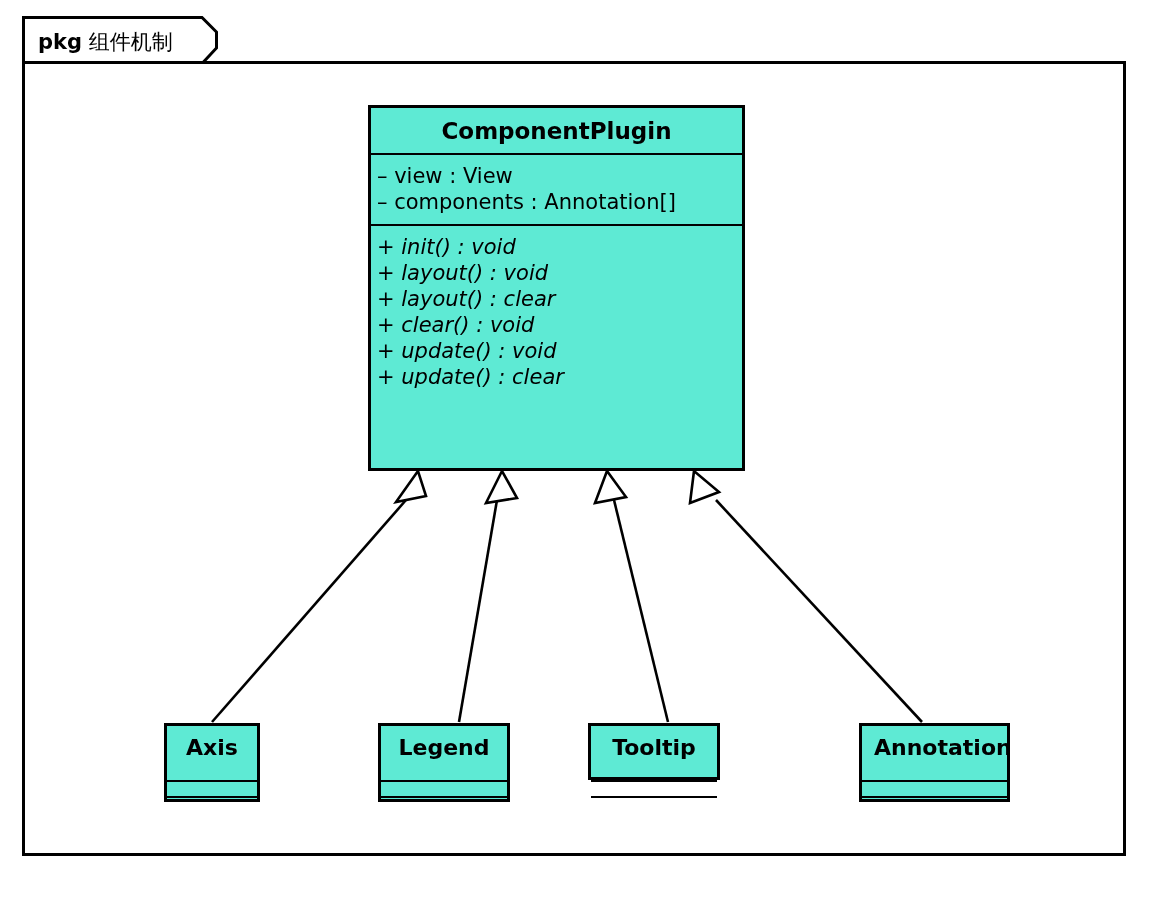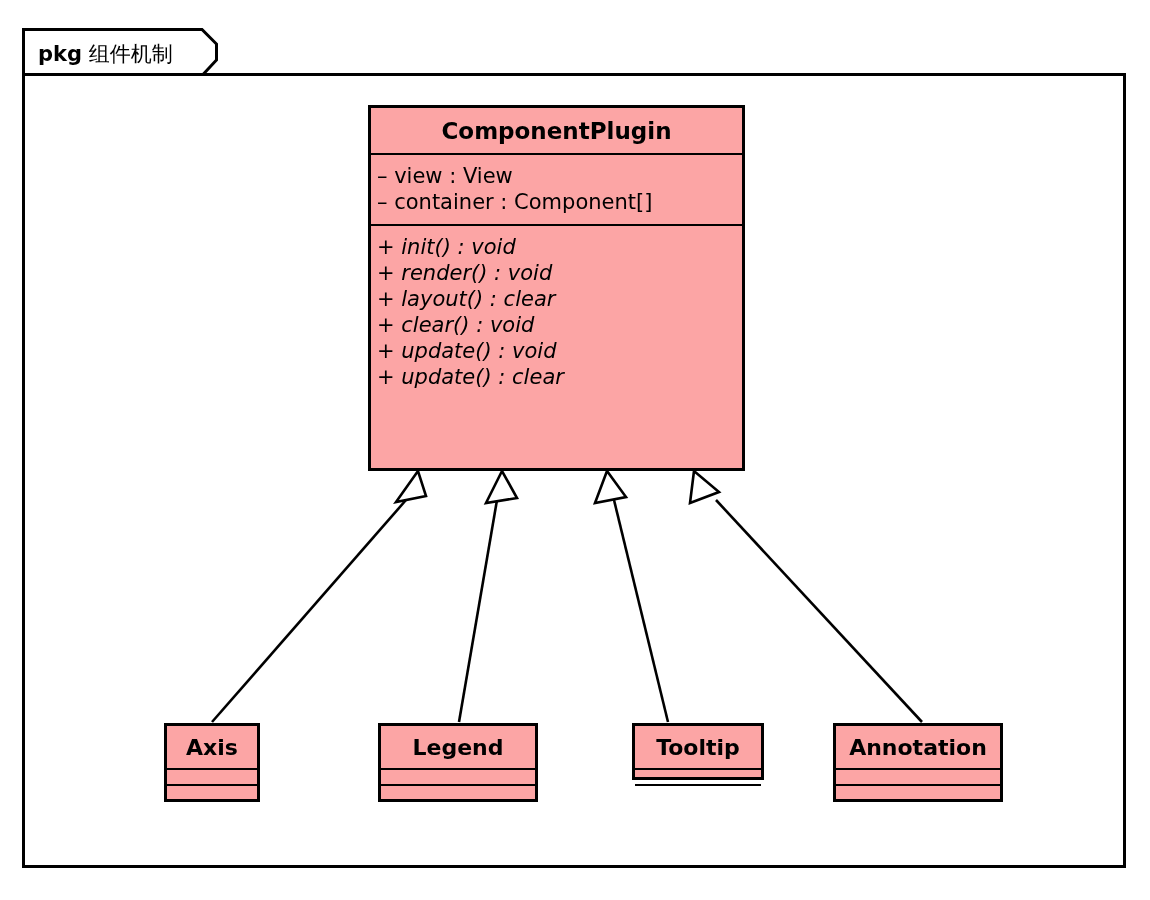--- a/index.html
+++ b/index.html
@@ -14,21 +14,21 @@
     height: 900px;
     background: #ffffff;
     font-family: "DejaVu Sans", "Liberation Sans", sans-serif;
     overflow: hidden;
   }
 
   
   #pkg-frame {
     position: absolute;
     left: 22px;
-    top: 28px;
+    top: 16px;
     width: 1104px;
     height: 840px;
   }
   #pkg-frame-svg {
     position: absolute;
     left: 0; top: 0;
     overflow: visible;
   }
   #pkg-label {
     position: absolute;
@@ -50,21 +50,21 @@
     width: 1150px;
     height: 900px;
     overflow: visible;
     pointer-events: none;
   }
 
   
   .uml-class {
     position: absolute;
     box-sizing: border-box;
-    background: #fca5a5;
+    background: #5eead4;
     border: 3px solid #000000;
   }
   .uml-class .compartment {
     box-sizing: border-box;
   }
   .uml-class .comp-divider {
     border-top: 2px solid #000000;
   }
   .uml-class .class-name {
     text-align: center;
@@ -97,29 +97,29 @@
     padding: 8px 0 9px 0;
   }
   #class-componentplugin .methods {
     padding: 8px 0 9px 0;
     font-style: italic;
   }
 
   
   .uml-leaf .class-name {
     font-size: 22px;
-    padding: 9px 12px 8px 12px;
+    padding: 9px 12px 20px 12px;
   }
   .uml-leaf .empty-row {
     height: 16px;
   }
   #class-axis      { left: 164px; top: 723px; width: 96px;  height: 79px; }
-  #class-legend    { left: 378px; top: 723px; width: 160px; height: 79px; }
-  #class-tooltip   { left: 632px; top: 723px; width: 132px; height: 57px; }
-  #class-annotation{ left: 833px; top: 723px; width: 170px; height: 79px; }
+  #class-legend    { left: 378px; top: 723px; width: 132px; height: 79px; }
+  #class-tooltip   { left: 588px; top: 723px; width: 132px; height: 57px; }
+  #class-annotation{ left: 859px; top: 723px; width: 151px; height: 79px; }
 </style>
 </head>
 <body>
 
 <div id="canvas">
 
   <div id="pkg-frame">
     <svg id="pkg-frame-svg" width="1104" height="840" viewBox="0 0 1104 840">
 
       <path d="M 1.5 46.5 L 1.5 1.5 L 180 1.5 L 194.5 16 L 194.5 32 L 181 46.5 Z" fill="none" stroke="#000000" stroke-width="3"></path>
@@ -154,26 +154,26 @@
       <line x1="922" y1="722" x2="716" y2="500" stroke="#000000" stroke-width="2.6"></line>
       <polygon points="694,471 690,503 719,492" fill="#FFFFFF" stroke="#000000" stroke-width="2.6" stroke-linejoin="miter"></polygon>
     </g>
   </svg>
 
   <div class="uml-class" id="class-componentplugin">
     <div class="compartment class-name">ComponentPlugin</div>
 
     <div class="compartment comp-divider attrs">
       <div class="member">– view : View</div>
-      <div class="member">– container : Component[]</div>
+      <div class="member">– components : Annotation[]</div>
     </div>
 
     <div class="compartment comp-divider methods">
       <div class="member">+ init() : void</div>
-      <div class="member">+ render() : void</div>
+      <div class="member">+ layout() : void</div>
       <div class="member">+ layout() : clear</div>
       <div class="member">+ clear() : void</div>
       <div class="member">+ update() : void</div>
       <div class="member">+ update() : clear</div>
     </div>
   </div>
 
   <div class="uml-class uml-leaf" id="class-axis">
     <div class="compartment class-name">Axis</div>
     <div class="compartment comp-divider empty-row"></div>

